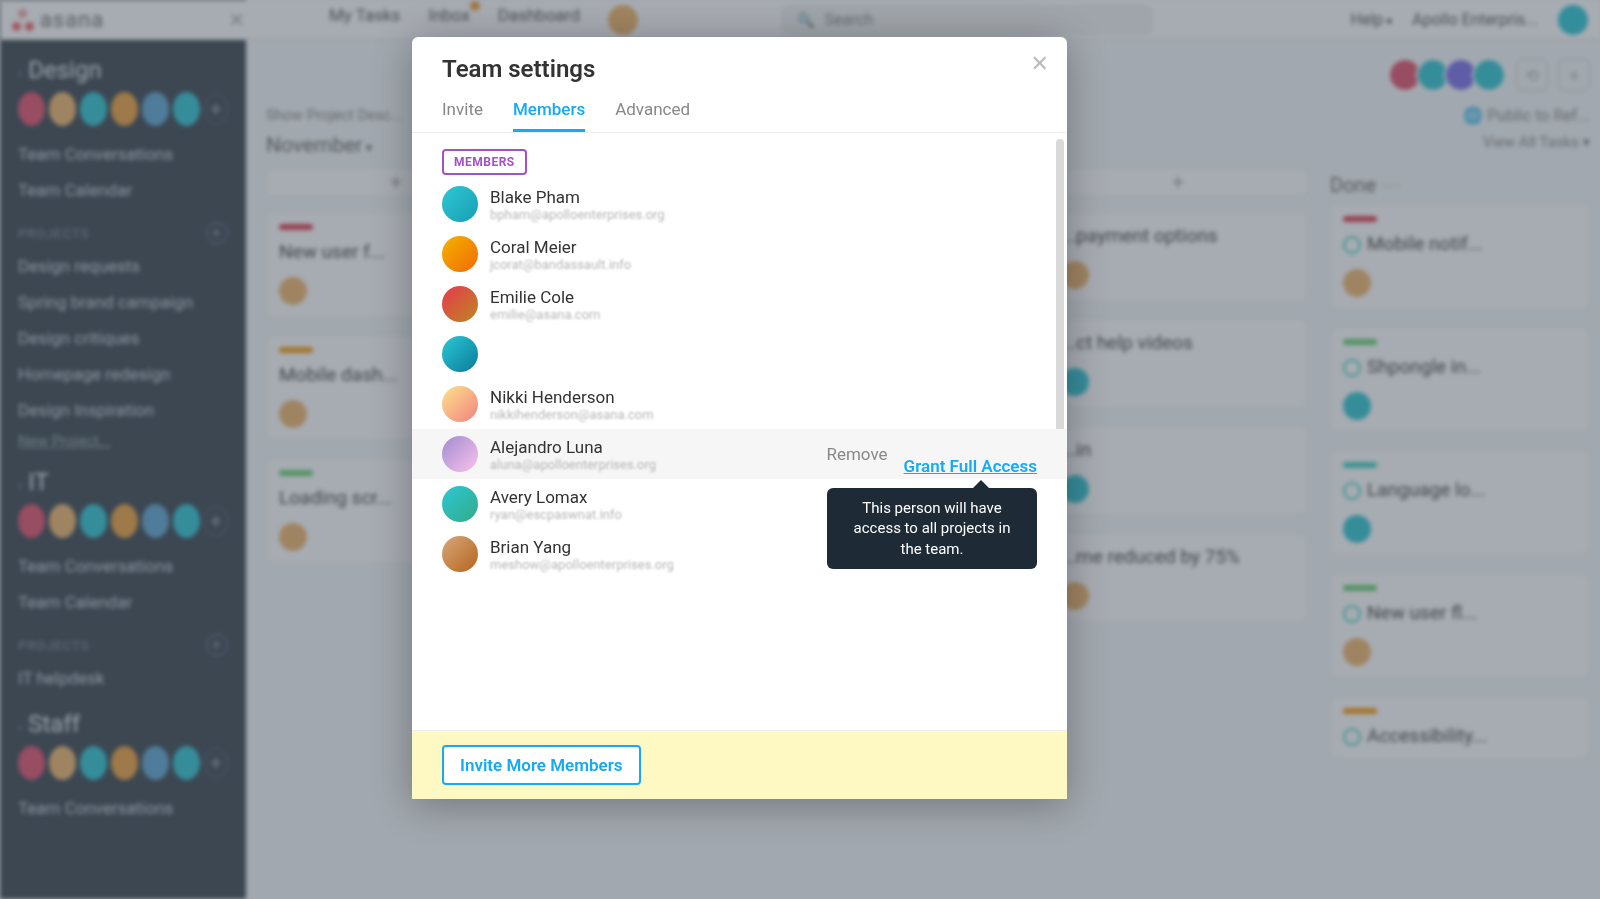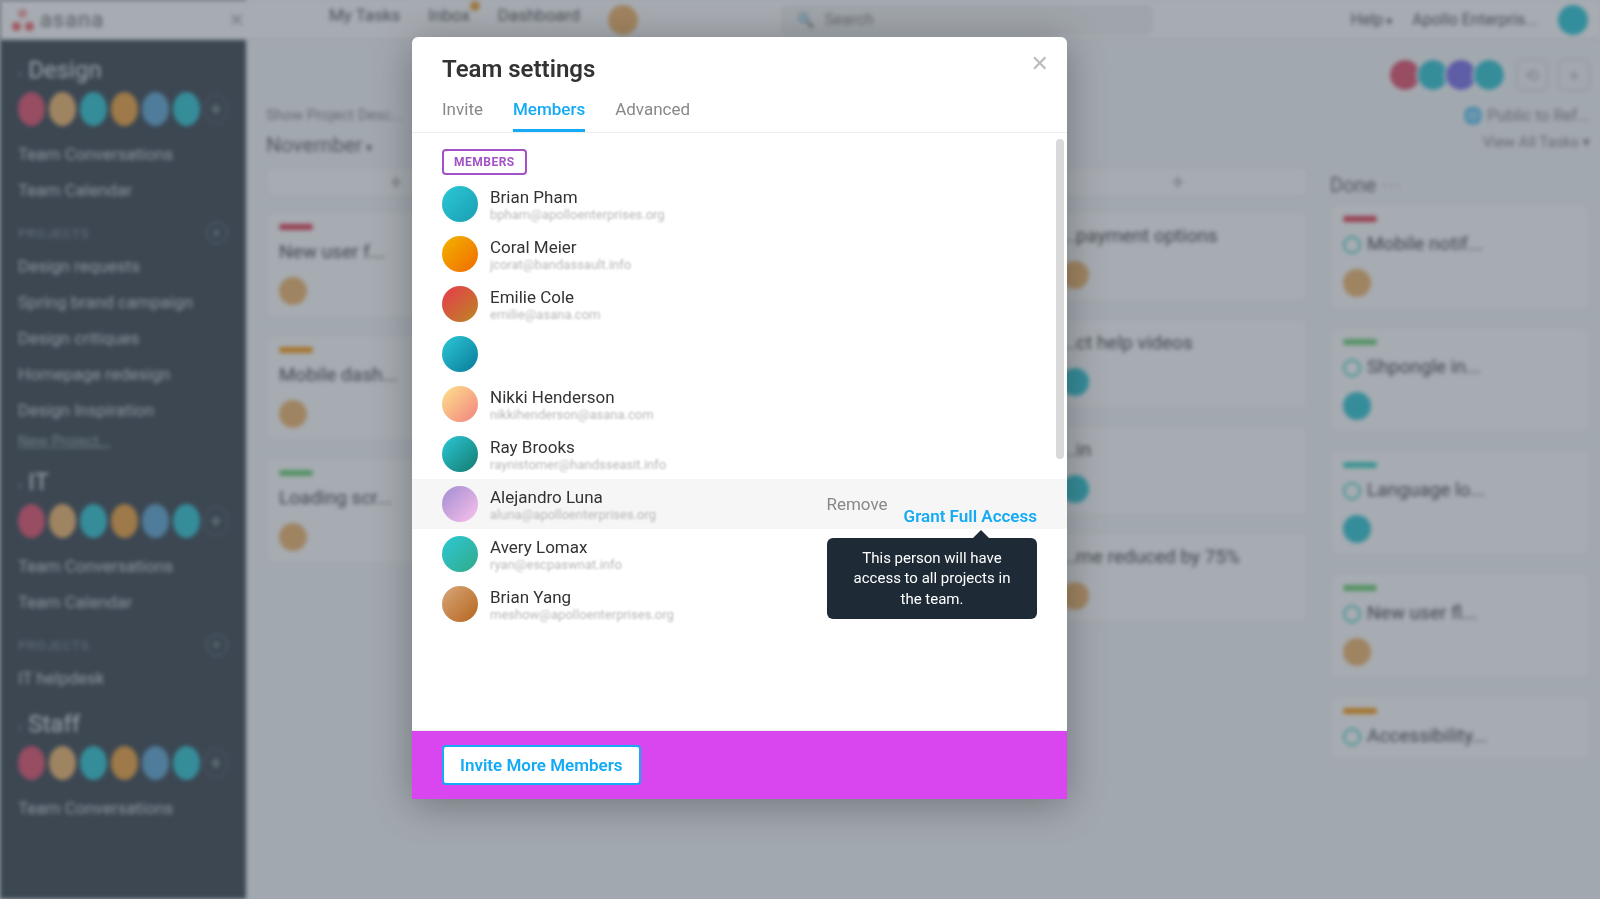--- a/index.html
+++ b/index.html
@@ -72,24 +72,24 @@
   .scroll { position:absolute; inset:0; padding:10px 30px; overflow-y:auto; }
   .sec-label { display:inline-block; font-size:12px; letter-spacing:.5px; color:#a352c6; border:2px solid #a352c6; border-radius:4px; padding:4px 10px; font-weight:700; margin:6px 0 4px; }
   .member { display:flex; align-items:center; gap:12px; padding:7px 0; position:relative; }
   .member .ma { width:36px; height:36px; border-radius:50%; }
   .member .info .name { font-size:17px; color:#333; }
   .member .info .email { font-size:13px; color:#b8b8b8; filter:blur(1.2px); }
   .member.hover { background:#f6f6f6; margin:0 -30px; padding:7px 30px; }
   .member.hover .actions { display:flex; }
   .actions { position:absolute; right:30px; top:50%; transform:translateY(-50%); display:none; gap:16px; align-items:center; font-size:17px; }
   .actions .remove { color:#888; }
-  .actions .grant { color:#14aaf5; font-weight:600; cursor:pointer;margin-top:24px; }
+  .actions .grant { color:#14aaf5; text-decoration:underline; font-weight:600; cursor:pointer;margin-top:24px; }
   .tooltip { position:absolute; top:100%; right:0; margin-top:12px; background:#1e2b36; color:#fff; font-size:15px; padding:10px 16px; border-radius:6px; width:210px; text-align:center; line-height:1.35; z-index:80; }
   .tooltip::before { content:""; position:absolute; top:-8px; right:48px; border:8px solid transparent; border-bottom-color:#1e2b36; border-top:none; }
-  .modal-foot { border-top:1px solid #eee; padding:14px 30px; background:#d946ef; }
+  .modal-foot { border-top:1px solid #eee; padding:14px 30px; background:#fef9c3; }
   .invite-btn { border:2px solid #14aaf5; color:#14aaf5; font-size:17px; font-weight:600; padding:8px 16px; border-radius:4px; background:#fff; cursor:pointer; }
 
   .ma.g1{background:linear-gradient(135deg,#2cc8d6,#1a9db3);} 
   .ma.g2{background:linear-gradient(135deg,#f4b400,#f06a00);} 
   .ma.g3{background:linear-gradient(135deg,#e8384f,#b82);} 
   .ma.g4{background:linear-gradient(135deg,#2cc8d6,#0a7a9a);} 
   .ma.g5{background:linear-gradient(135deg,#fce38a,#f38181);} 
   .ma.g6{background:linear-gradient(135deg,#2cc8d6,#137a6e);} 
   .ma.g7{background:linear-gradient(135deg,#a18cd1,#fbc2eb);} 
   .ma.g8{background:linear-gradient(135deg,#2cc8d6,#3a8);} 
@@ -322,21 +322,21 @@
   </div>
 
   <div class="modal-body">
     <div class="scrollbar"></div>
     <div class="scroll">
       <div><span class="sec-label">MEMBERS</span></div>
 
       <div class="member">
         <span class="ma g1"></span>
         <div class="info">
-            <div class="name">Brian Pham</div>
+            <div class="name">Blake Pham</div>
             <div class="email">bpham@apolloenterprises.org</div>
           </div>
       </div>
       <div class="member">
         <span class="ma g2"></span>
         <div class="info">
             <div class="name">Coral Meier</div>
             <div class="email">jcorat@bandassault.info</div>
           </div>
       </div>
@@ -348,27 +348,20 @@
           </div>
       </div>
       <div class="member">
         <span class="ma g4"></span>
       </div>
       <div class="member">
         <span class="ma g5"></span>
         <div class="info">
             <div class="name">Nikki Henderson</div>
             <div class="email">nikkihenderson@asana.com</div>
-          </div>
-      </div>
-      <div class="member">
-        <span class="ma g6"></span>
-        <div class="info">
-            <div class="name">Ray Brooks</div>
-            <div class="email">raynistomer@handsseasit.info</div>
           </div>
       </div>
 
 
       <div class="member hover">
         <span class="ma g7"></span>
         <div class="info">
             <div class="name">Alejandro Luna</div>
             <div class="email">aluna@apolloenterprises.org</div>
           </div>

